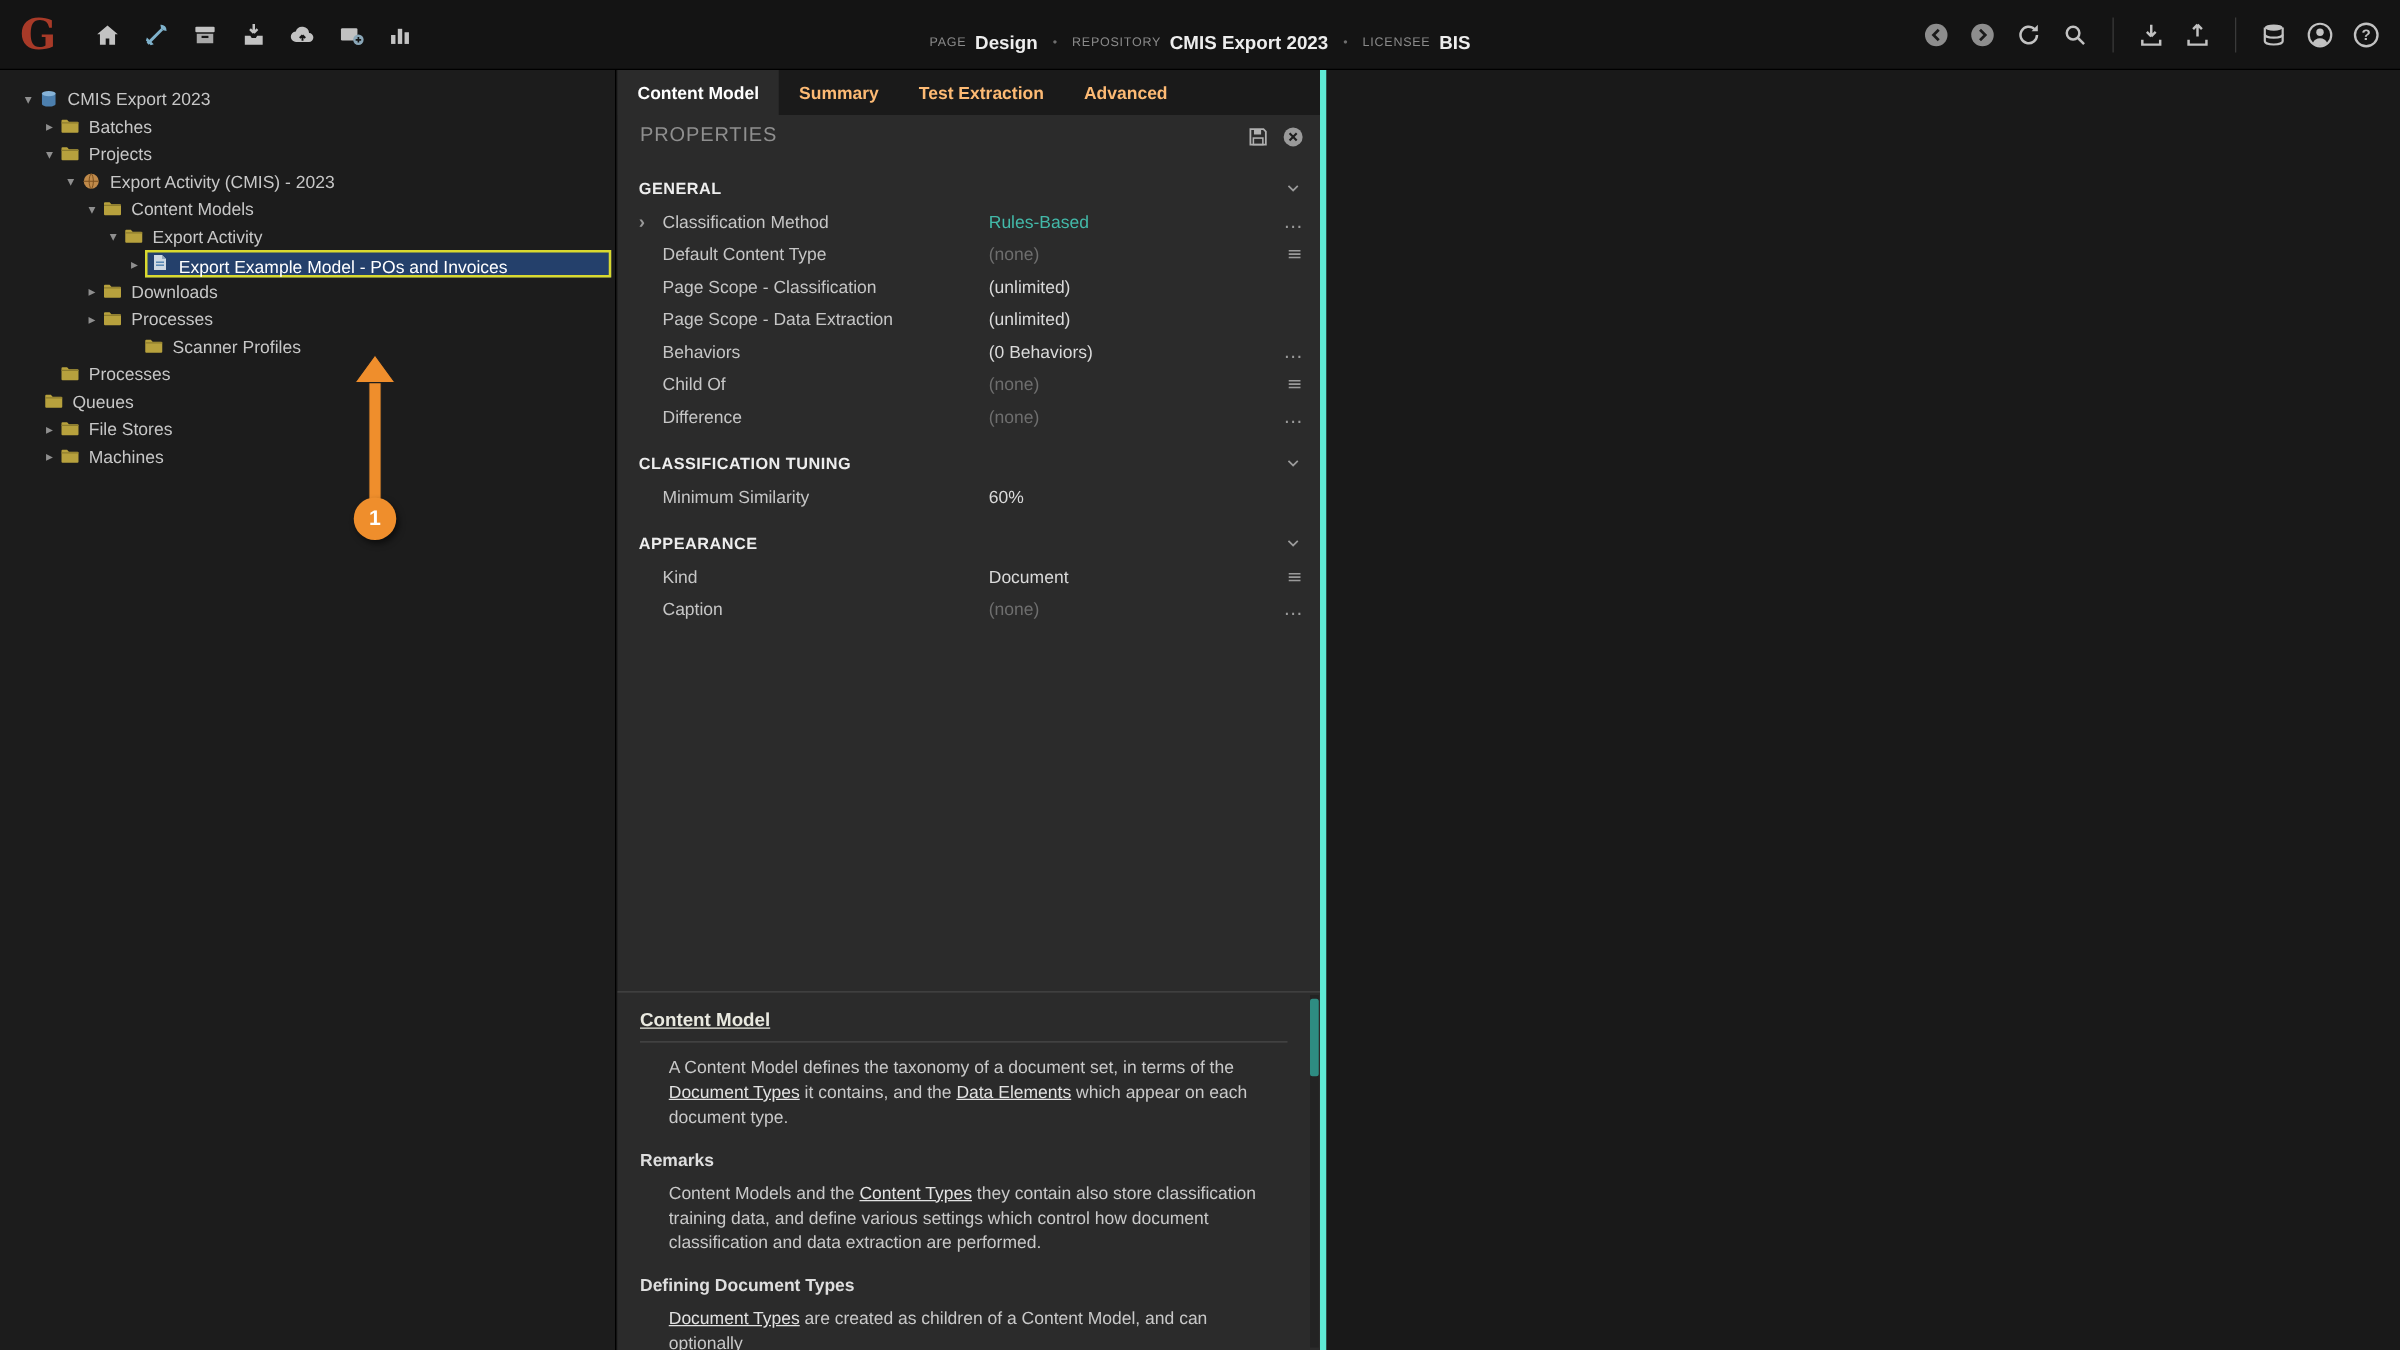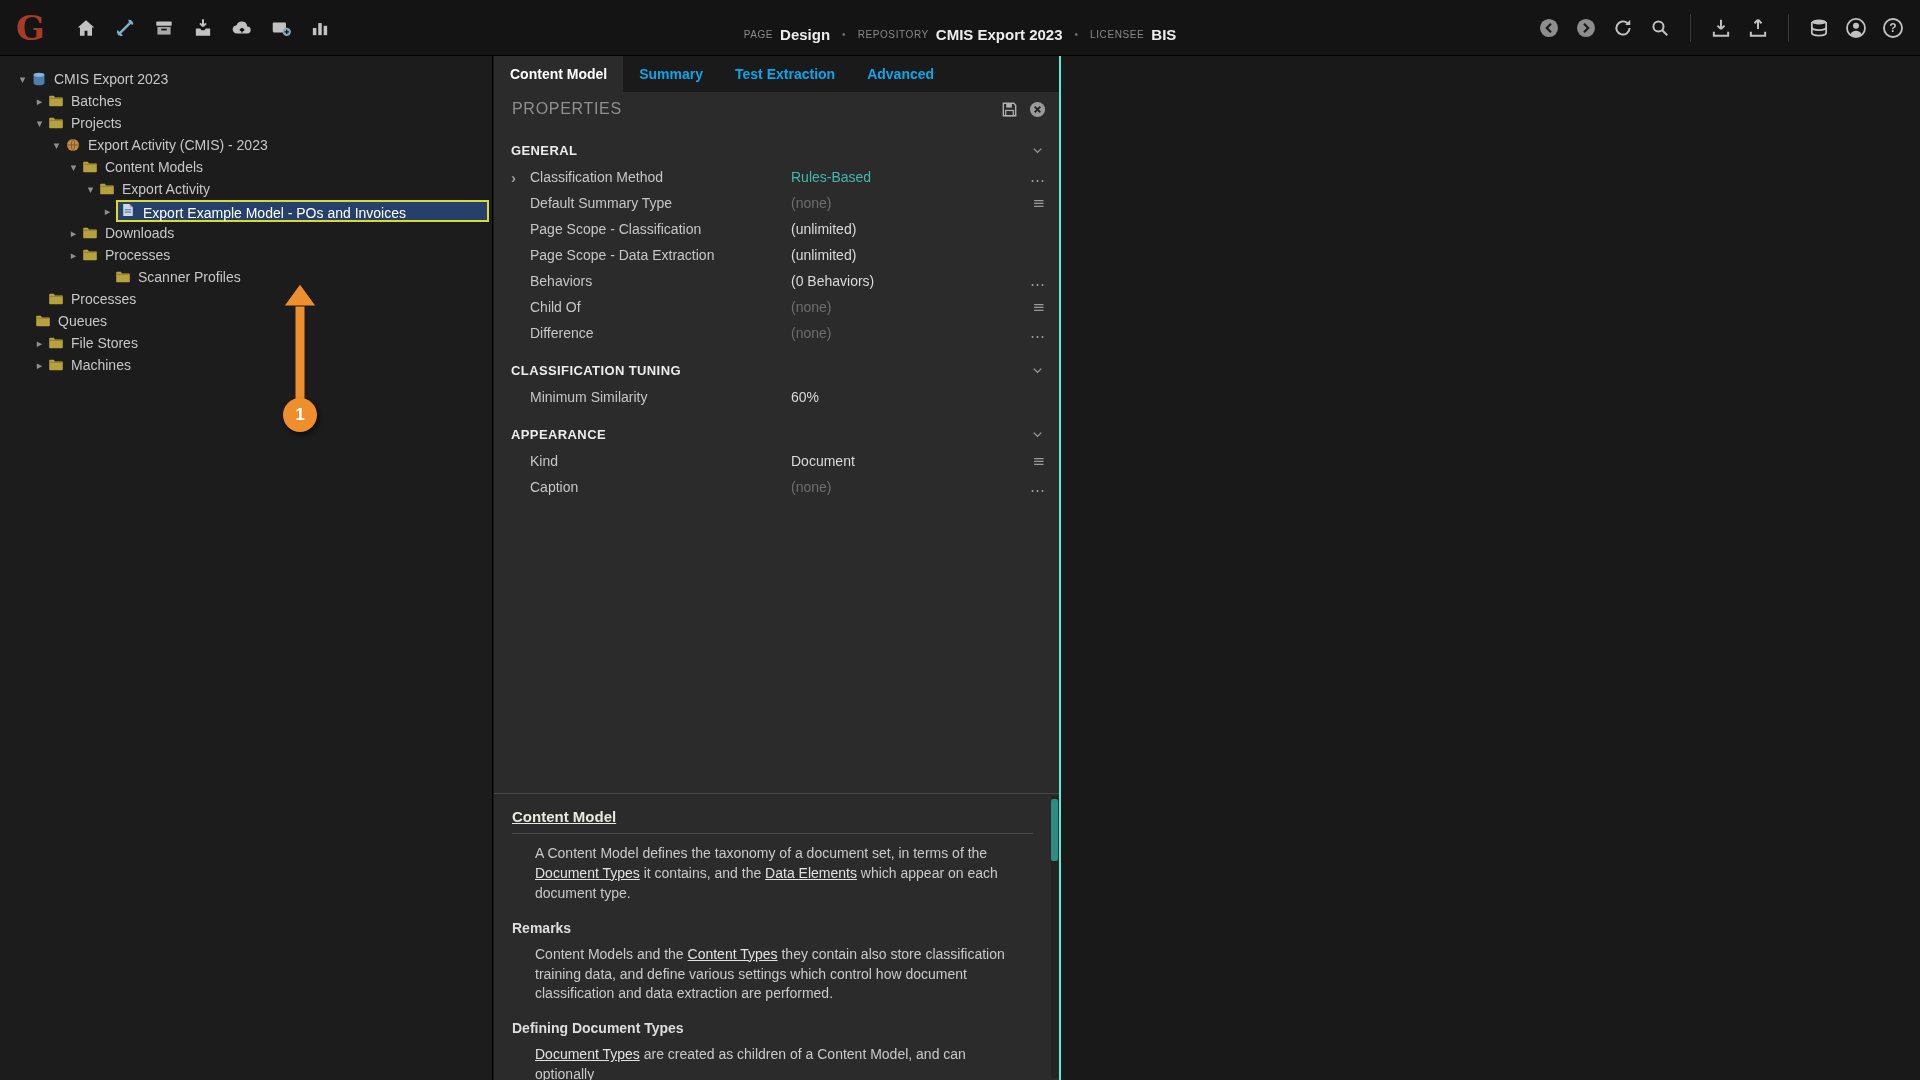--- a/index.html
+++ b/index.html
@@ -58,24 +58,24 @@
   .callout-badge {
     position:absolute; left:283px; top:342px; width:34px; height:34px; border-radius:50%;
     background:var(--accent-orange,#ef8e2c); color:#fff; font-weight:bold; font-size:17px;
     display:flex; align-items:center; justify-content:center;
     box-shadow:2px 3px 5px rgba(0,0,0,.55); pointer-events:none;
   }
 
   
   #main-panel {
     position:absolute; top:56px; left:494px; width:567px; bottom:0;
-    background:#2b2b2b; border-right:2px solid #5eead4;
+    background:#2b2b2b; border-right:5px solid #5eead4;
   }
   .tab-strip { height:36px; background:#1a1a1a; display:flex; }
-  .tab { padding:0 16px; line-height:36px; font-size:14px; font-weight:bold; color:#0ea5e9; cursor:pointer; }
+  .tab { padding:0 16px; line-height:36px; font-size:14px; font-weight:bold; color:#fdba74; cursor:pointer; }
   .tab.active { background:#2b2b2b; color:#ffffff; }
 
   .props-header {
     height:34px; display:flex; align-items:center; justify-content:space-between;
     padding:0 12px 0 18px; color:#8f8f8f; font-size:16px; letter-spacing:.7px;
   }
   .ph-icons { display:flex; align-items:center; gap:9px; }
   .ph-icons .icon { width:19px; height:19px; color:#b0b0b0; }
 
   .section { margin-top:10px; }
@@ -429,21 +429,21 @@
           </span>
         </div>
         <div class="prop-row">
           <span class="row-exp">›</span>
           <span class="prop-label">Classification Method</span>
           <span class="prop-value link">Rules-Based</span>
           <span class="prop-trailing">…</span>
         </div>
         <div class="prop-row">
           <span class="row-exp"></span>
-          <span class="prop-label">Default Summary Type</span>
+          <span class="prop-label">Default Content Type</span>
           <span class="prop-value muted">(none)</span>
           <span class="prop-trailing">≡</span>
         </div>
         <div class="prop-row">
           <span class="row-exp"></span>
           <span class="prop-label">Page Scope - Classification</span>
           <span class="prop-value normal">(unlimited)</span>
           <span class="prop-trailing"></span>
         </div>
         <div class="prop-row">

